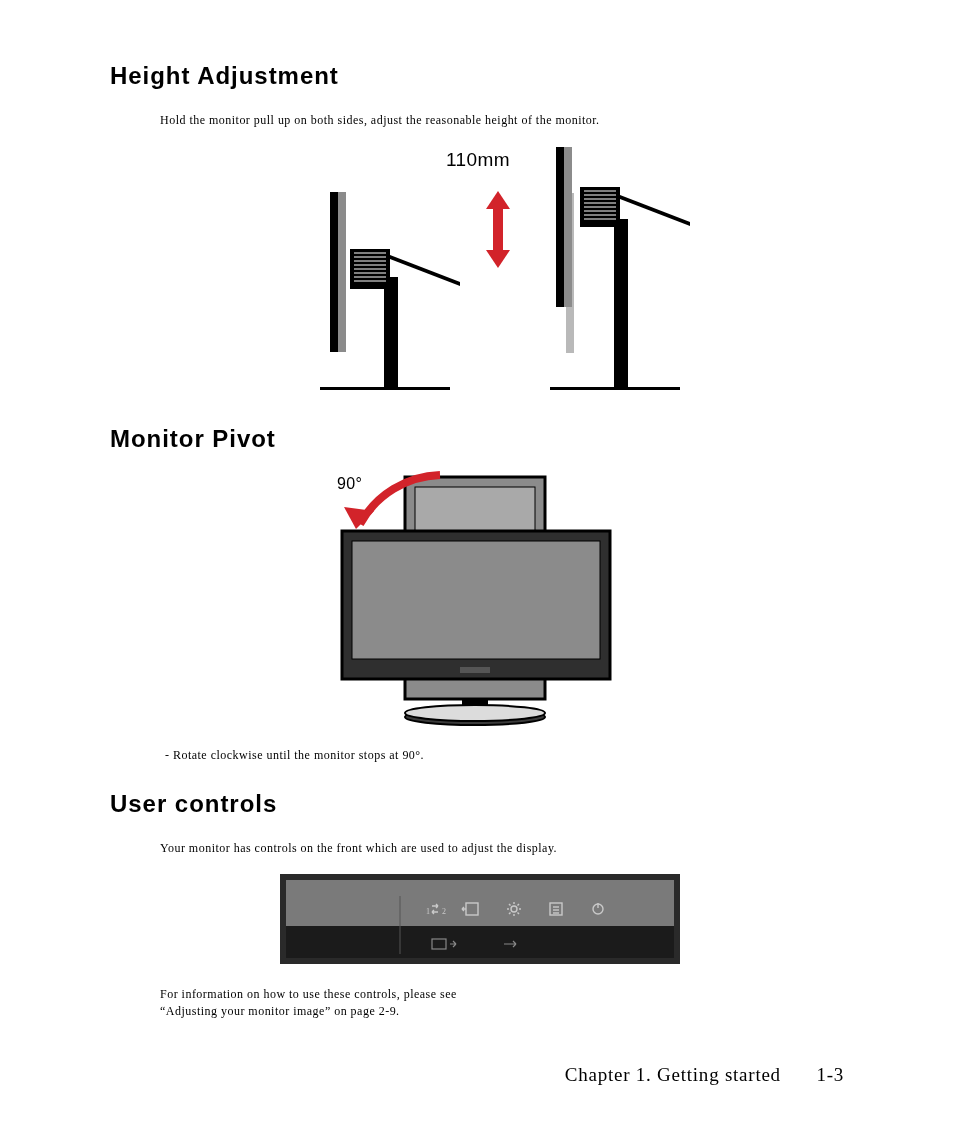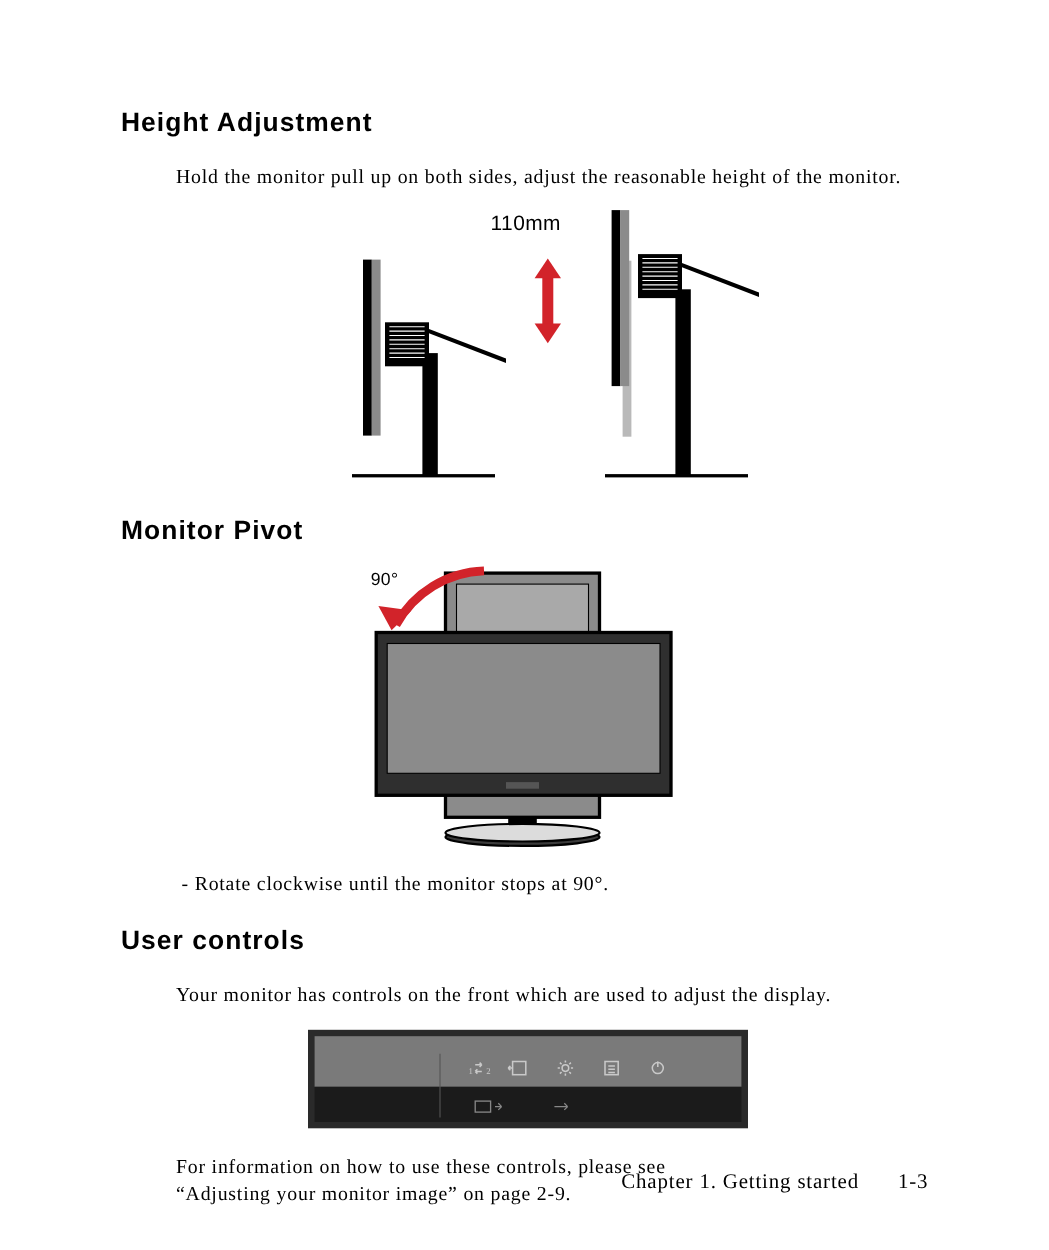--- a/index.html
+++ b/index.html
@@ -10,31 +10,31 @@
     height: 1136px;
     font-family: "Times New Roman", Times, serif;
     color: #000;
     letter-spacing: 0.02em;
   }
   .page {
     position: relative;
     width: 954px;
     height: 1136px;
     box-sizing: border-box;
-    padding: 98px 110px 30px 110px;
+    padding: 62px 110px 30px 110px;
   }
   h2.section {
     font-family: Arial, Helvetica, sans-serif;
     font-weight: 700;
     font-size: 24px;
     letter-spacing: 0.04em;
     margin: 0 0 22px 0;
   }
   .body-text {
-    font-size: 18px;
+    font-size: 12px;
     line-height: 1.4;
     letter-spacing: 0.04em;
     margin: 0 0 18px 0;
   }
   .indent {
     margin-left: 50px;
   }
   .indent2 {
     margin-left: 55px;
   }

